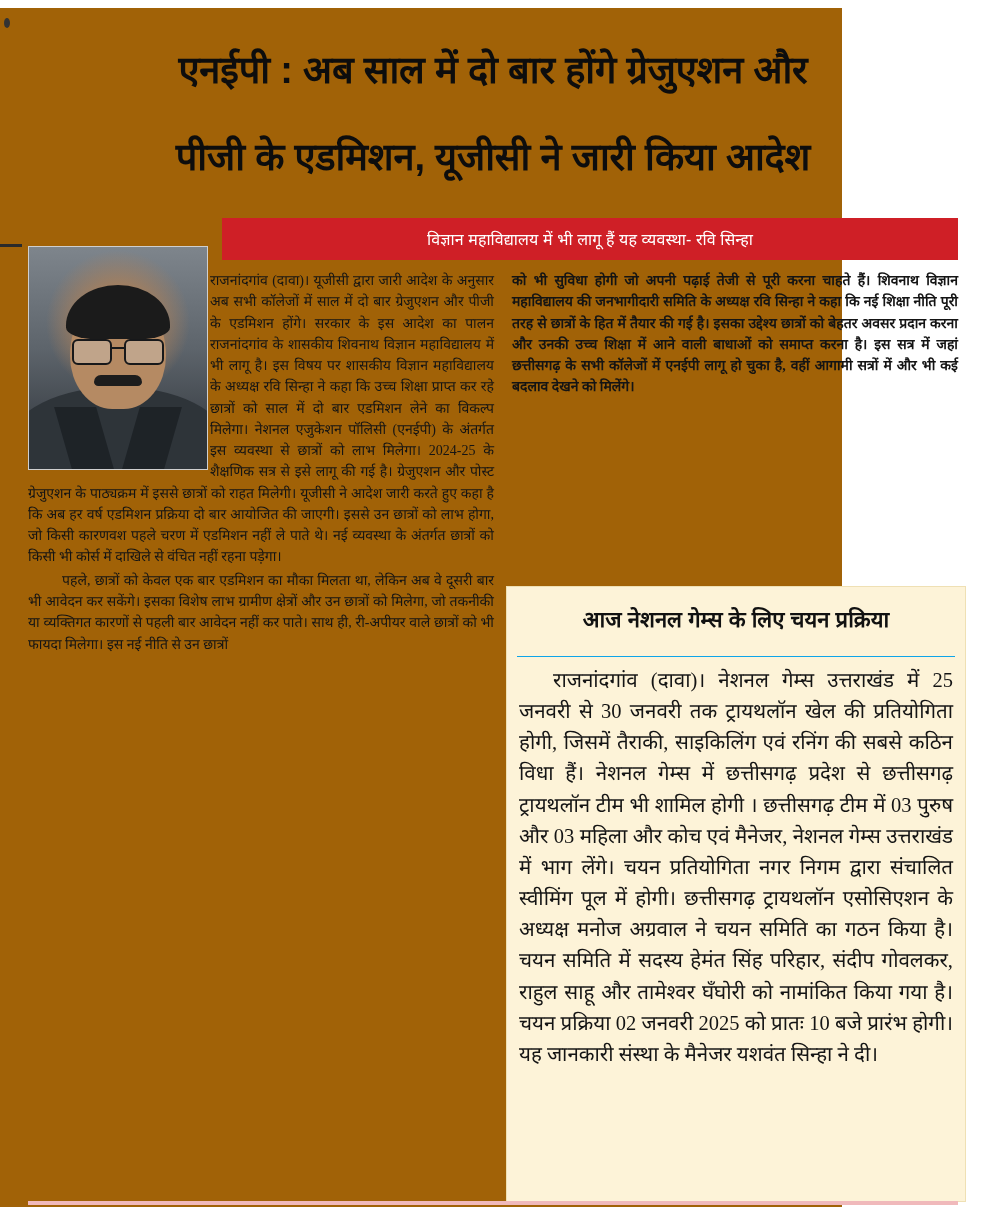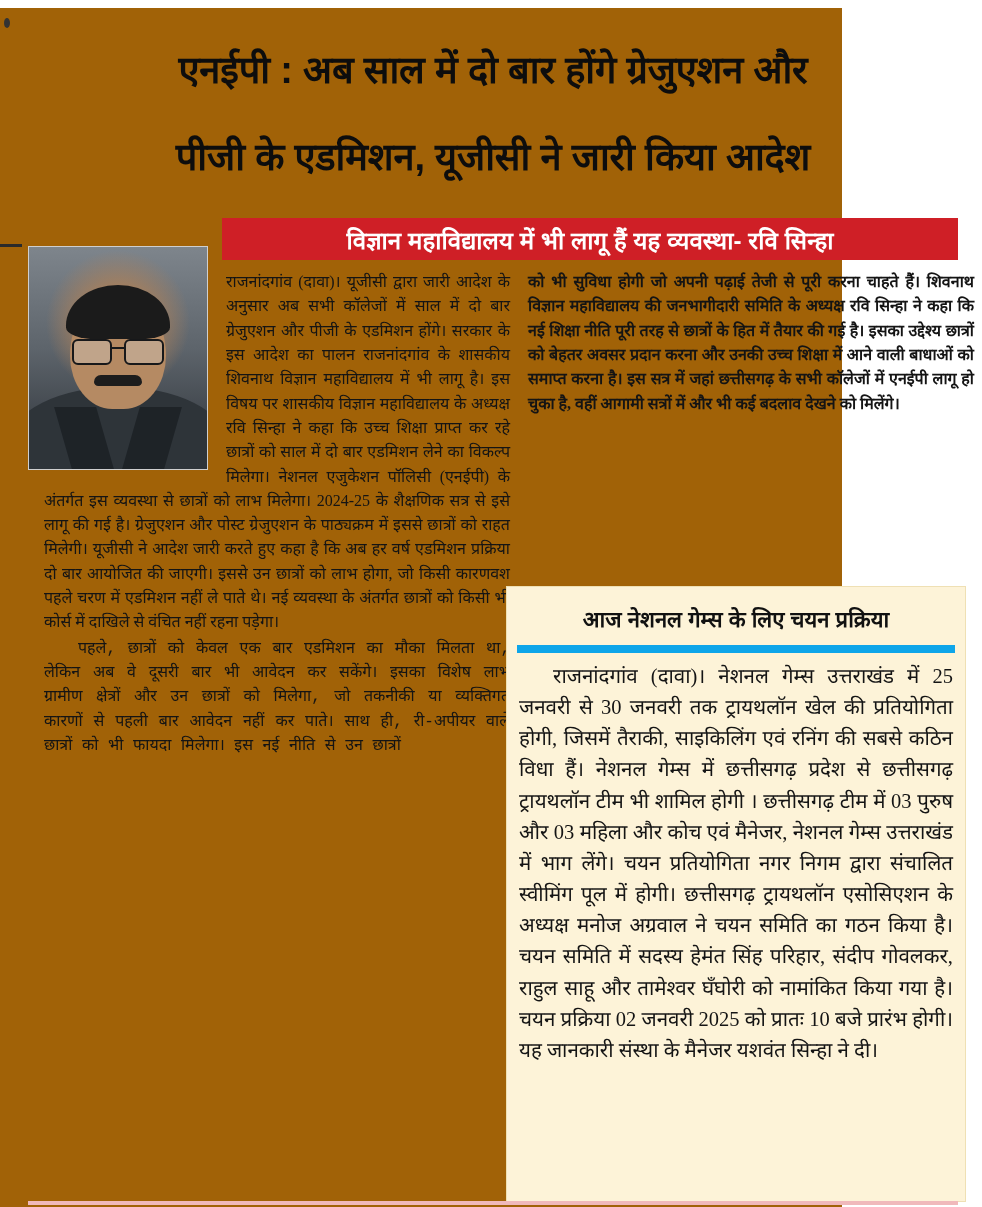--- a/index.html
+++ b/index.html
@@ -151,39 +151,38 @@
     top: 210px;
     width: 736px;
     height: 42px;
     background: #cf1f26;
     display: flex;
     align-items: center;
     justify-content: center;
   }
   .red-bar span {
     font-family: "Liberation Sans", sans-serif;
-    font-weight: bold;
-    font-size: 24px;
+    font-weight: normal;
+    font-size: 16px;
     color: #ffffff;
     letter-spacing: 0.1px;
   }
 
   
   .col {
     position: absolute;
-    font-size: 16px;
+    font-size: 14px;
     line-height: 1.52;
     text-align: justify;
     text-justify: inter-word;
     color: #141414;
-    margin-left: 16px;
   }
   .col p { margin: 0; }
   .col p + p { margin-top: 2px; }
-  .indent { text-indent: 34px; font-family: Liberation Mono, monospace; }
+  .indent { text-indent: 34px; }
 
   
   #col-left {
     left: 28px;
     top: 262px;
     width: 466px;
     height: 930px;
   }
   .photo-spacer {
     float: left;
@@ -204,27 +203,27 @@
     position: absolute;
     left: 506px;
     top: 578px;
     width: 458px;
     height: 614px;
     background: #fdf3d8;
     border: 1px solid #efe0b4;
   }
   .yellow-head {
     margin: 10px 10px 0 10px;
-    padding: 6px 4px 12px 4px;
+    padding: 6px 4px 23px 4px;
     font-family: "Liberation Sans", sans-serif;
     font-weight: bold;
     font-size: 22px;
     color: #111;
     text-align: center;
-    border-bottom: 8px solid #0ea5e9;
+    border-bottom: 1px solid #0ea5e9;
   }
   .yellow-body {
     padding: 8px 12px 10px 12px;
     font-size: 20.5px;
     line-height: 1.52;
     text-align: justify;
     color: #141414;
   }
   .yellow-body p { margin: 0; text-indent: 34px; }
 

